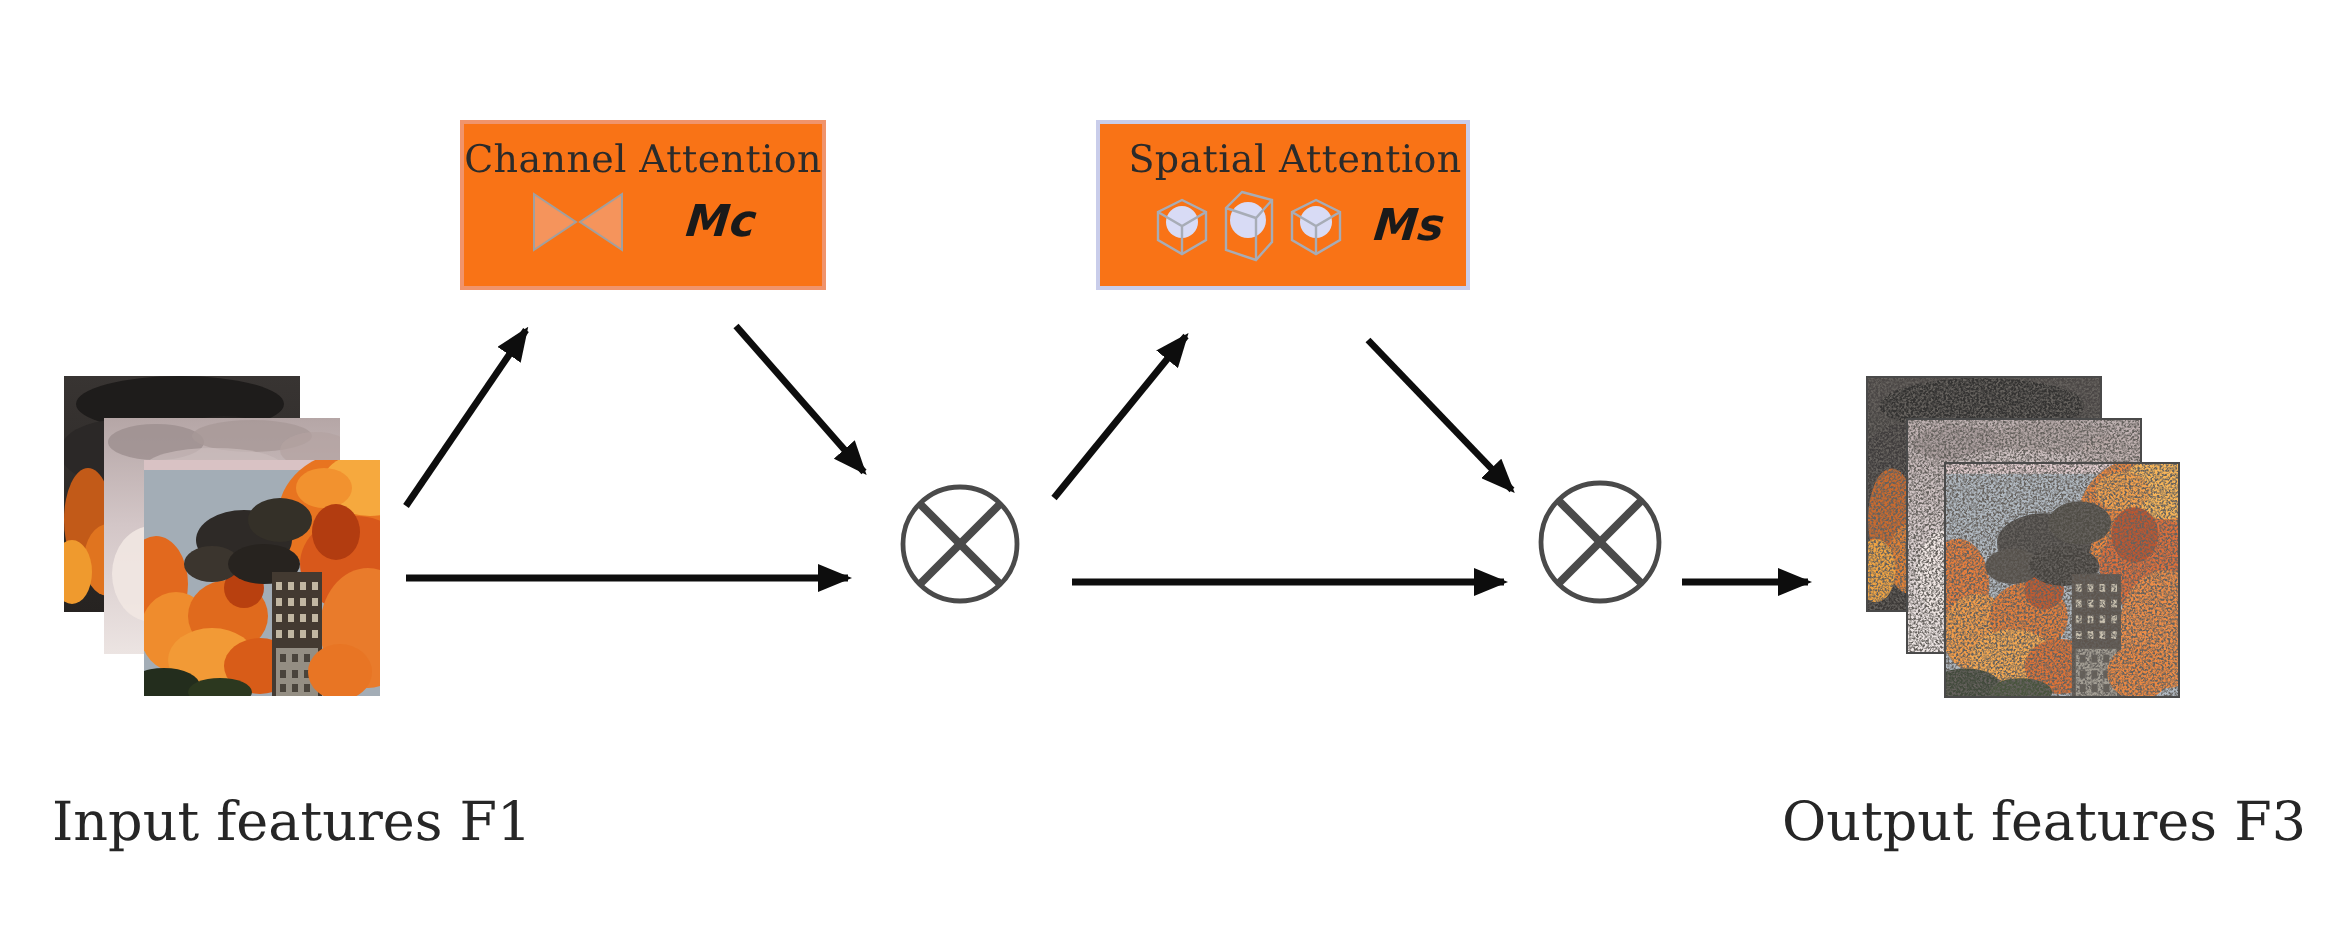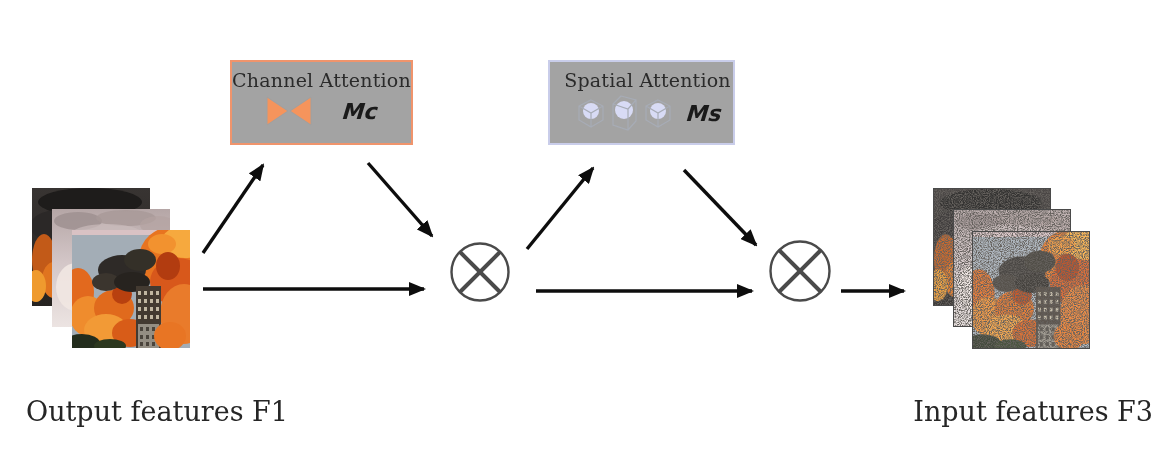--- a/index.html
+++ b/index.html
@@ -2,21 +2,21 @@
 <html><head>
 <meta charset="utf-8">
 <style>
   html,body{margin:0;padding:0;background:#ffffff;}
   .canvas{
     position:relative; width:1163px; height:471px; background:#ffffff;
     font-family:"DejaVu Serif", serif; overflow:hidden;
   }
   .overlay{position:absolute; left:0; top:0; width:1163px; height:471px; pointer-events:none;}
   .attn-box{
-    position:absolute; box-sizing:border-box; background:#a3a3a3;
+    position:absolute; box-sizing:border-box; background:#f97316;
     display:flex; flex-direction:column; align-items:center;
   }
   .attn-box.channel{left:230px; top:60px; width:183px; height:85px; border:2px solid #f0946c;}
   .attn-box.spatial{left:548px; top:60px; width:187px; height:85px; border:2px solid #c9cdea;padding-left:12px;}
   .attn-title{
     margin-top:7px; font-size:19px; color:#2b2b2b; letter-spacing:0.2px; white-space:nowrap;
   }
   .icon-row{display:flex; align-items:center; justify-content:center; margin-top:4px;}
   .attn-symbol{
     font-family:"DejaVu Sans", sans-serif; font-style:italic; font-weight:bold;
@@ -230,16 +230,16 @@
     </div>
     <div class="img-layer" style="left:972px; top:231px;">
       <svg viewBox="0 0 118 118">
           <use href="#img-front"></use>
           <rect width="118" height="118" fill="#ffffff" opacity="0.14"></rect>
           <rect width="118" height="118" filter="url(#grain)"></rect>
         </svg>
     </div>
   </div>
 
-  <div class="feat-label" style="left:26px; top:396px;">Output features F1</div>
-  <div class="feat-label" style="right:10px; top:396px;">Input features F3</div>
+  <div class="feat-label" style="left:26px; top:396px;">Input features F1</div>
+  <div class="feat-label" style="right:10px; top:396px;">Output features F3</div>
 
 </div>
 
 </body></html>

